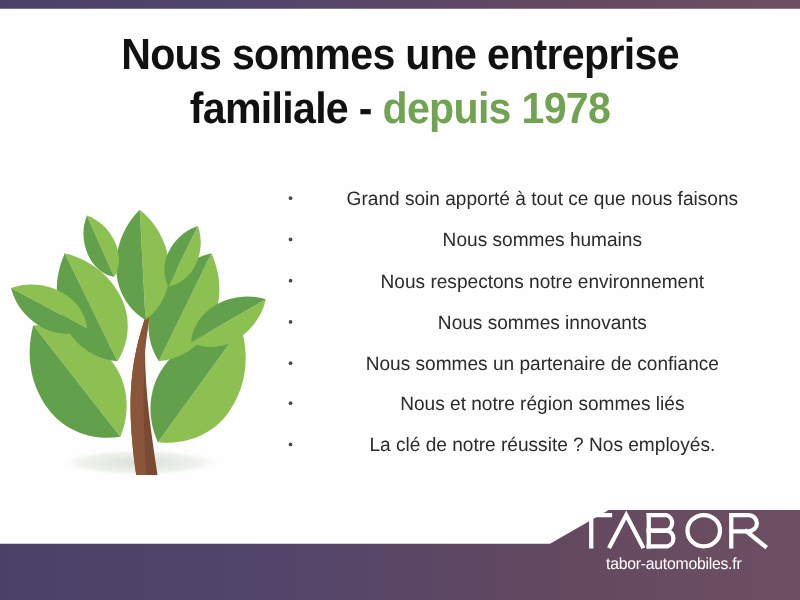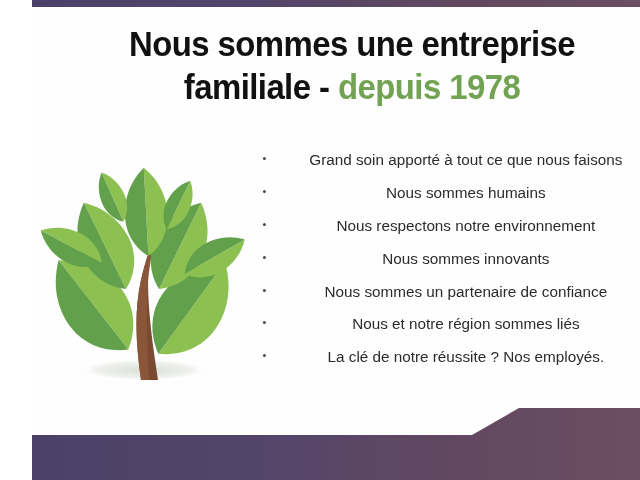--- a/index.html
+++ b/index.html
@@ -2,21 +2,21 @@
 <html><head>
 <meta charset="utf-8">
 <style>
   html,body{margin:0;padding:0;}
   body{
     width:640px;height:480px;
     background:#ffffff;
     font-family:"Liberation Sans","DejaVu Sans",sans-serif;
     overflow:hidden;position:relative;
   }
-  .slide{position:absolute;inset:0;background:#fefefe;overflow:hidden;margin-left:32px;}
+  .slide{position:absolute;inset:0;background:#fefefe;overflow:hidden;}
 
   
   .topbar{
     position:absolute;left:0;top:0;width:640px;height:7px;
     background:linear-gradient(90deg,#4b4168 0%,#53456a 35%,#63495f 70%,#6d4f62 100%);
   }
 
   
   .headline{
     position:absolute;left:0;top:24px;width:640px;
@@ -182,15 +182,38 @@
         <linearGradient id="footGrad" x1="0" y1="0" x2="1" y2="0">
           <stop offset="0%" stop-color="#4b4168"></stop>
           <stop offset="35%" stop-color="#53456a"></stop>
           <stop offset="72%" stop-color="#64495f"></stop>
           <stop offset="100%" stop-color="#6d4f62"></stop>
         </linearGradient>
       </defs>
       <path d="M0,35 L440,35 L487,8 L640,8 L640,80 L0,80 Z" fill="url(#footGrad)"></path>
     </svg>
 
+    <div class="brand">
+      <div class="brand-mark">
+        <svg viewBox="0 0 168 36" xmlns="http://www.w3.org/2000/svg">
+          <g fill="none" stroke="#ffffff" stroke-width="3.4" stroke-linecap="square">
+
+            <path d="M3,6 L33,6"></path>
+            <path d="M18,6 L18,31"></path>
+
+            <path d="M33,31 L46,6 L59,31"></path>
+
+            <path d="M64,6 L64,31"></path>
+            <path d="M64,6 L78,6 A6.5,6.5 0 0 1 78,18.5 L64,18.5"></path>
+            <path d="M64,18.5 L79,18.5 A6.5,6.5 0 0 1 79,31 L64,31"></path>
+
+            <ellipse cx="108" cy="18.5" rx="13" ry="12.5"></ellipse>
+
+            <path d="M130,31 L130,6 L144,6 A6.5,6.5 0 0 1 144,19 L130,19"></path>
+            <path d="M142,19 L157,31"></path>
+          </g>
+        </svg>
+      </div>
+      <div class="brand-url">tabor-automobiles.fr</div>
+    </div>
   </div>
 
 </div>
 
 </body></html>

